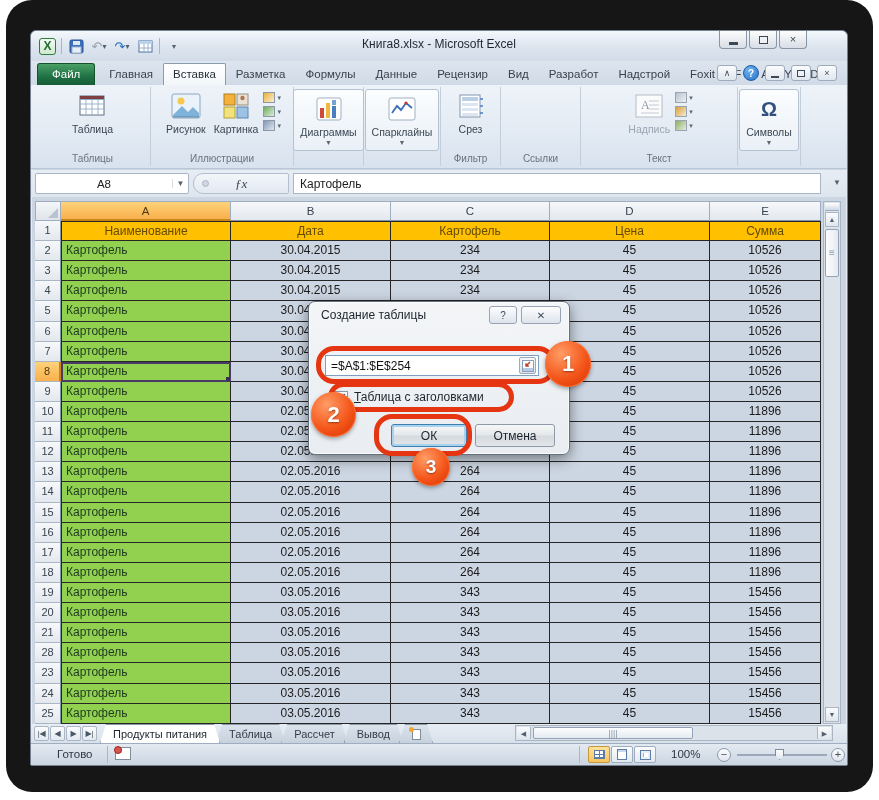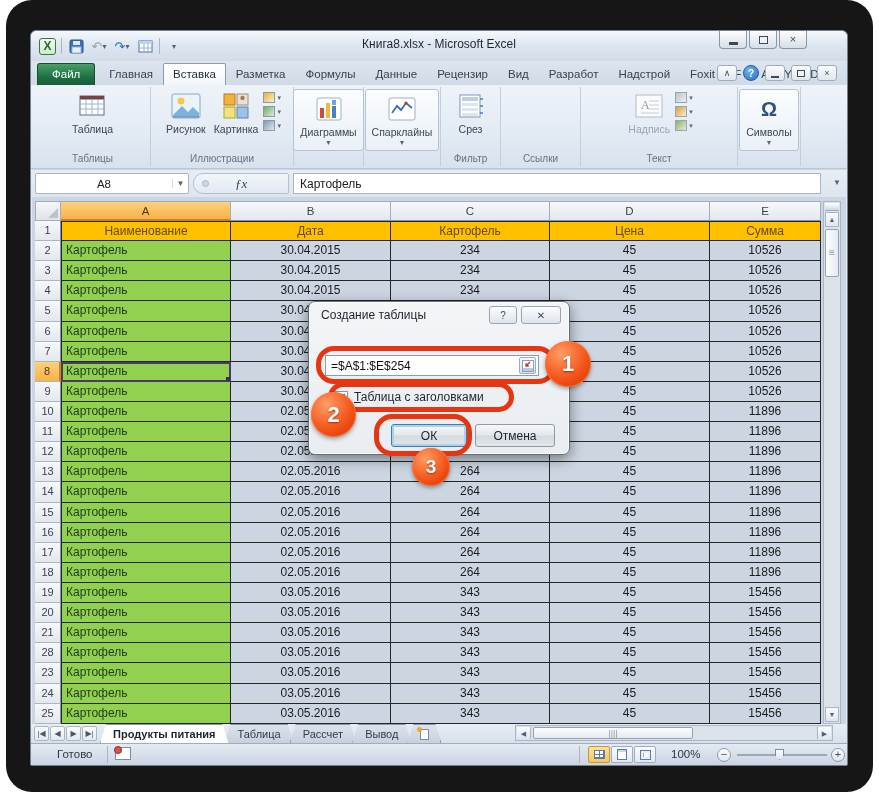--- a/index.html
+++ b/index.html
@@ -104,21 +104,21 @@
   .vs-thumb { position:absolute; left:1px; right:1px; top:27px; height:48px; background:linear-gradient(90deg,#fdfdfe,#e4eaf1); border:1px solid #93a2b4; border-radius:2px; }
   .vs-thumb:after { content:"≡"; display:block; text-align:center; color:#8b98a8; font-size:10px; line-height:46px; }
   .vs-dn { position:absolute; left:1px; right:1px; bottom:1px; height:15px; background:linear-gradient(#fafcfe,#dfe6ee); border:1px solid #aab6c4; font-size:7px; color:#55616d; text-align:center; line-height:14px; }
 
   
   .tabbar { position:absolute; left:0; top:693px; width:100%; height:19px; background:linear-gradient(#e7edf4,#d8e1ea); display:flex; align-items:stretch; }
   .navbtns { display:flex; align-items:center; gap:1px; padding:0 3px; }
   .nav { width:15px; height:15px; font-size:8px; color:#4a5764; background:linear-gradient(#fbfcfd,#e2e9f0); border:1px solid #aab6c4; border-radius:2px; display:flex; align-items:center; justify-content:center; }
   .stab { font-size:11px; color:#333d47; padding:3px 12px 0; border:1px solid #8b98a8; border-bottom:none;
           background:linear-gradient(#dbe3ec,#c7d1dd); clip-path:polygon(6px 0, calc(100% - 6px) 0, 100% 100%, 0 100%); margin-right:-4px; }
-  .stab.active { background:#fff; font-weight:bold; color:#1c242c; z-index:2;text-align:right; }
+  .stab.active { background:#fff; font-weight:normal; color:#1c242c; z-index:2;text-align:right; }
   .instab { width:34px; background:linear-gradient(#dbe3ec,#c7d1dd); border:1px solid #8b98a8; border-bottom:none;
             clip-path:polygon(6px 0, calc(100% - 6px) 0, 100% 100%, 0 100%); position:relative; }
   .instab .pg { position:absolute; left:12px; top:4px; width:9px; height:11px; background:#fff; border:1px solid #7f8c99; }
   .instab .st { position:absolute; left:9px; top:2px; width:5px; height:5px; background:#f7a32c; border-radius:50%; }
   .hscroll { position:absolute; right:14px; top:1px; width:318px; height:16px; background:#dbe2ea; border:1px solid #aab6c4; }
   .hs-l { position:absolute; left:1px; top:1px; bottom:1px; width:14px; background:linear-gradient(#fafcfe,#dfe6ee); border-right:1px solid #aab6c4; font-size:7px; color:#55616d; text-align:center; line-height:13px; }
   .hs-thumb { position:absolute; left:17px; top:1px; bottom:1px; width:160px; background:linear-gradient(#fdfdfe,#e4eaf1); border:1px solid #93a2b4; border-radius:2px; text-align:center; color:#8b98a8; font-size:9px; line-height:12px; }
   .hs-r { position:absolute; right:1px; top:1px; bottom:1px; width:14px; background:linear-gradient(#fafcfe,#dfe6ee); border-left:1px solid #aab6c4; font-size:7px; color:#55616d; text-align:center; line-height:13px; }
 
   

